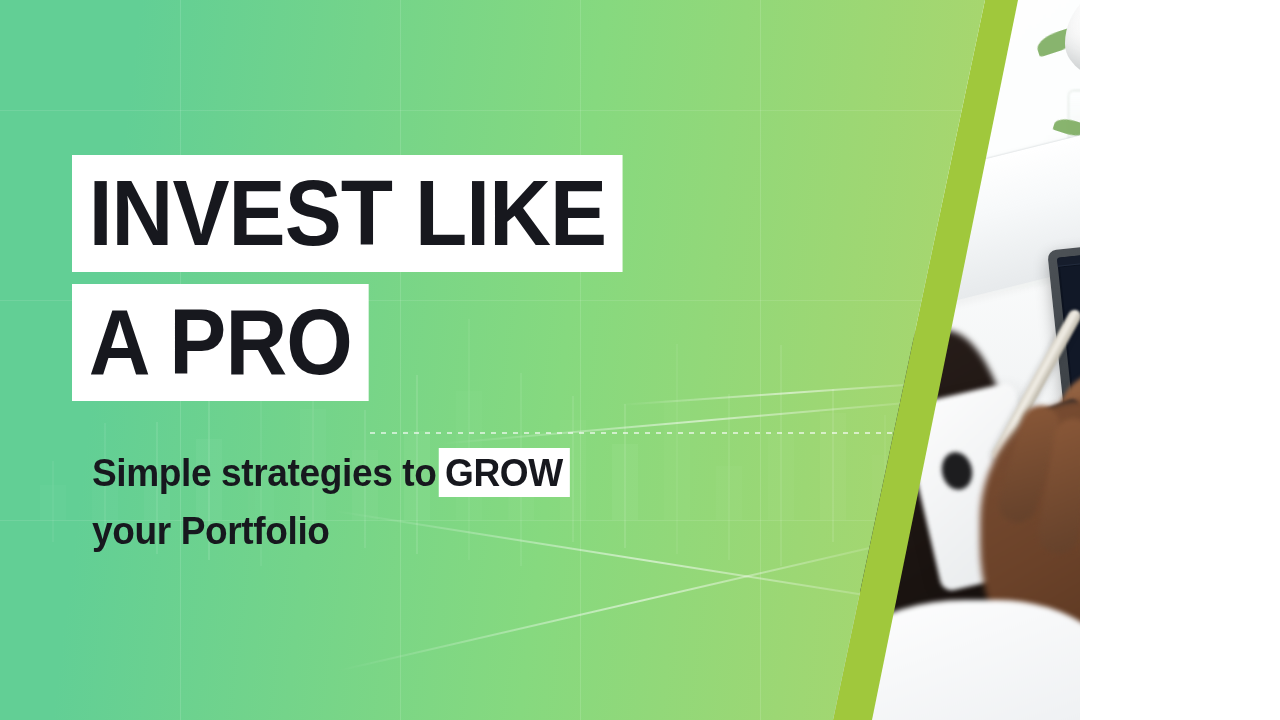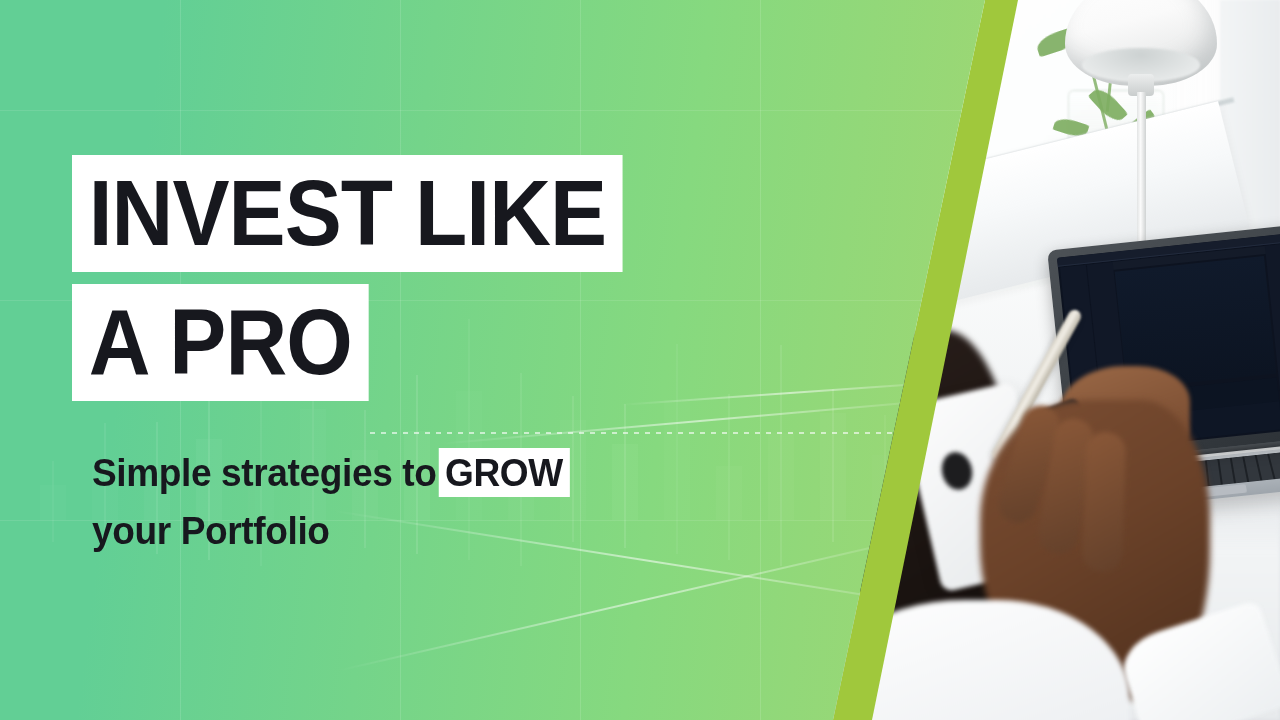--- a/index.html
+++ b/index.html
@@ -1,21 +1,21 @@
 <!DOCTYPE html>
 <html><head>
 <meta charset="utf-8">
 <style>
   * { margin:0; padding:0; box-sizing:border-box; }
   html, body { width:1280px; height:720px; overflow:hidden; background:#fff; }
   body { font-family:"Liberation Sans", sans-serif; }
 
   #banner {
     position:relative;
-    width:1280px; height:720px;
+    width:1080px; height:720px;
     overflow:hidden;
   }
 
   
   .photo-layer {
     position:absolute; inset:0;
     background:#d9dde0;
   }
   .photo {
     position:absolute;

